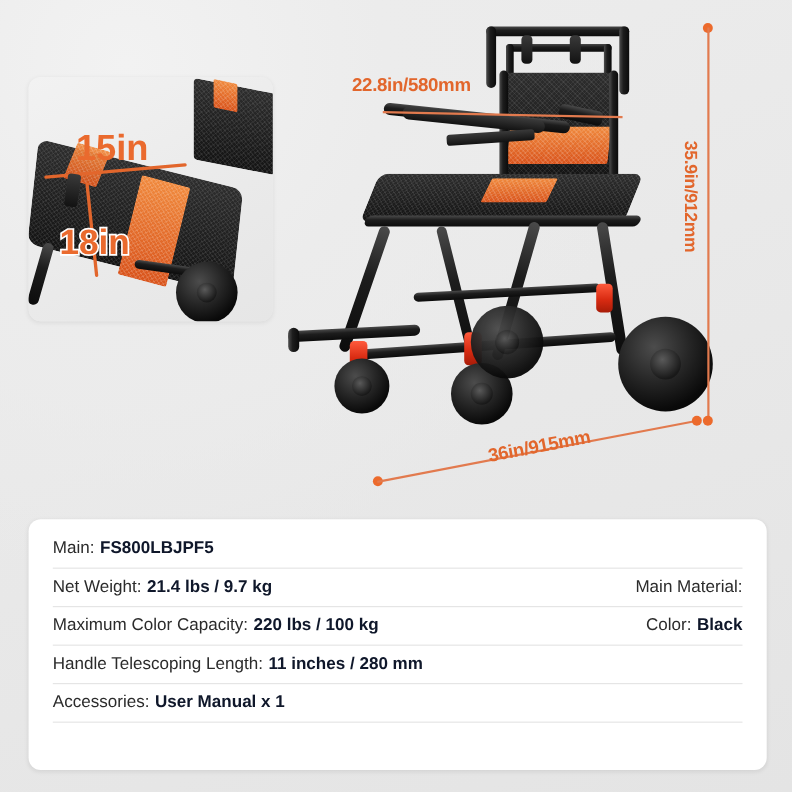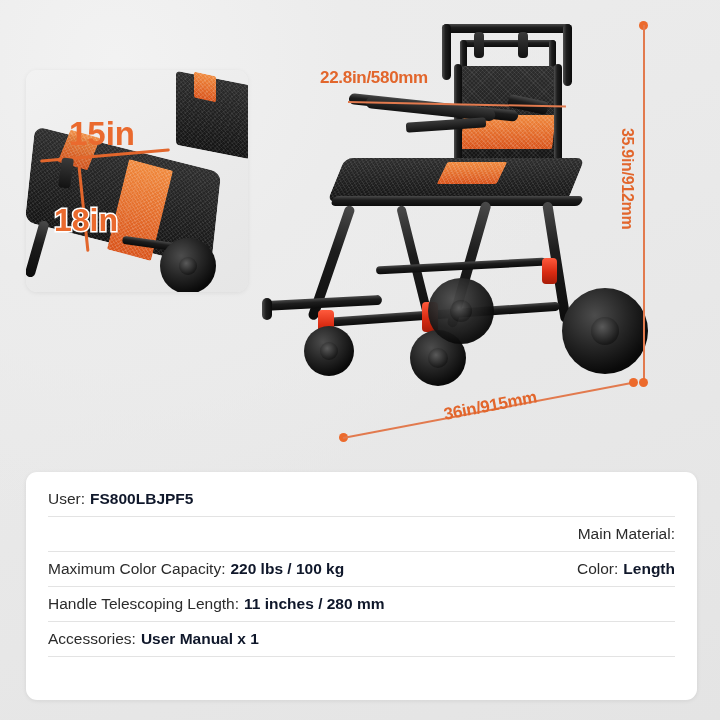--- a/index.html
+++ b/index.html
@@ -210,40 +210,44 @@
 
       <div class="inset-label" style="left:43px; top:45px; font-size:33px;">15in</div>
       <div class="inset-label outlined" style="left:28px; top:104px; font-size:32px;margin-top:28px;">18in</div>
     </div>
   </div>
 
   <div class="specs">
 
     <div class="spec-row">
       <div class="spec-left">
-        <span class="lbl">User:</span>
+        <span class="lbl">Main:</span>
         <span class="val">FS800LBJPF5</span>
       </div>
     </div>
 
 
     <div class="spec-row">
+      <div class="spec-left">
+        <span class="lbl">Net Weight:</span>
+        <span class="val">21.4 lbs / 9.7 kg</span>
+      </div>
       <div class="spec-right">
         <span class="lbl">Main Material:</span>
       </div>
     </div>
 
     <div class="spec-row">
       <div class="spec-left">
         <span class="lbl">Maximum Color Capacity:</span>
         <span class="val">220 lbs / 100 kg</span>
       </div>
       <div class="spec-right">
         <span class="lbl">Color:</span>
-        <span class="val">Length</span>
+        <span class="val">Black</span>
       </div>
     </div>
 
     <div class="spec-row">
       <div class="spec-left">
         <span class="lbl">Handle Telescoping Length:</span>
         <span class="val">11 inches / 280 mm</span>
       </div>
     </div>
 

